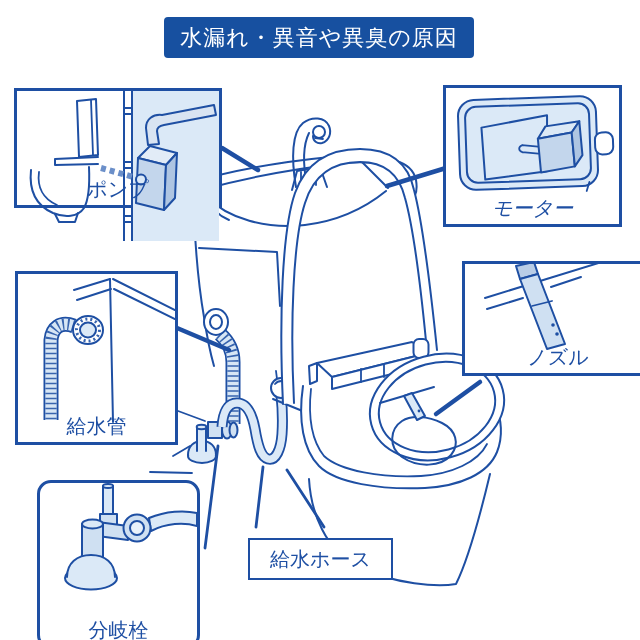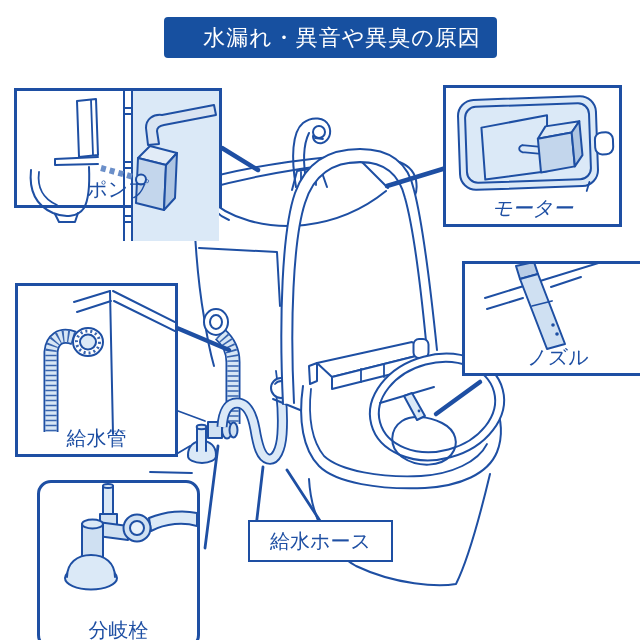--- a/index.html
+++ b/index.html
@@ -1,28 +1,28 @@
 <!DOCTYPE html>
 <html><head>
 <meta charset="utf-8">
 <style>
   html,body{margin:0;padding:0;background:#ffffff;}
   .canvas{position:relative;width:640px;height:640px;background:#ffffff;overflow:hidden;
           font-family:"DejaVu Sans","Liberation Sans",sans-serif;}
   .layer{position:absolute;left:0;top:0;}
   
   .title-banner{position:absolute;left:164px;top:17px;width:310px;height:41px;
-    background:#1750a0;border-radius:4px;display:flex;align-items:center;justify-content:center;padding-left:23px;}
+    background:#1750a0;border-radius:4px;display:flex;align-items:center;justify-content:center;}
   .title-banner span{color:#ffffff;font-size:22px;font-weight:500;letter-spacing:1px;white-space:nowrap;}
   
   .callout{position:absolute;background:#ffffff;border:3px solid #1e4fa3;box-sizing:border-box;z-index:2;}
   .callout svg{position:absolute;left:0;top:0;}
   .callout-label{position:absolute;left:0;bottom:2px;width:100%;text-align:center;
     color:#1e4fa3;font-size:20px;font-weight:500;white-space:nowrap;}
-  .hose-label-box{position:absolute;left:248px;top:520px;width:145px;height:42px;
+  .hose-label-box{position:absolute;left:248px;top:538px;width:145px;height:42px;
     background:#ffffff;border:2.5px solid #1e4fa3;box-sizing:border-box;z-index:2;
     display:flex;align-items:center;justify-content:center;}
   .hose-label-box span{color:#1e4fa3;font-size:20px;font-weight:500;white-space:nowrap;}
   
   .ln{stroke:#1e4fa3;stroke-width:2;fill:none;stroke-linecap:round;stroke-linejoin:round;}
   .w1{stroke-width:1.8;} .w4{stroke-width:4.5;} .w28{stroke-width:2.8;}
   .fw{fill:#ffffff;} .fl{fill:#dbe9f7;} .fm{fill:#cfe0f2;} .fd{fill:#b9cde6;}
   .ft{fill:#e2ecf7;} .fp{fill:#d9e4f2;} .fmo{fill:#c3d6ec;} .fms{fill:#aec5e2;}
   .fmt{fill:#dce9f6;} .fe{fill:#e8f1fa;} .nos{stroke:none;}
 </style>
@@ -171,21 +171,21 @@
         <path class="ln fmt" d="M92,51 L100,39 L134,35 L126,46 Z"></path>
         <path class="ln fmo" d="M92,51 L126,46 L128,80 L94,85 Z"></path>
         <path class="ln fms" d="M126,46 L134,35 L136,69 L128,80 Z"></path>
         <rect class="ln fw" x="149" y="47" width="18" height="22" rx="7"></rect>
         <path class="ln w1" d="M142,96 L139,105"></path>
       </g>
     </svg>
     <div class="callout-label">モーター</div>
   </div>
 
-  <div class="callout" style="left:15px;top:283px;width:163px;height:174px;">
+  <div class="callout" style="left:15px;top:271px;width:163px;height:174px;">
     <svg width="157" height="168" viewBox="0 0 157 168">
       <path class="ln" d="M92,5 L95,148"></path>
       <path class="ln" d="M92,5 L56,16 M93,15 L59,26 M95,5 L157,36 M96,15 L157,45"></path>
       <path d="M56,52 C42,47 34,54 33,66 L33,146" fill="none" stroke="#1e4fa3" stroke-width="15"></path>
       <path d="M56,52 C42,47 34,54 33,66 L33,146" fill="none" stroke="#d7e6f5" stroke-width="11.4"></path>
       <path d="M56,52 C42,47 34,54 33,66 L33,146" fill="none" stroke="#3864ae" stroke-width="11.4" stroke-dasharray="1.6 3.4"></path>
       <ellipse class="ln fw" cx="70" cy="56" rx="15" ry="14"></ellipse>
       <ellipse cx="70" cy="56" rx="11.5" ry="11" fill="none" stroke="#3864ae" stroke-width="3" stroke-dasharray="2 3"></ellipse>
       <ellipse class="ln fl" cx="70" cy="56" rx="8" ry="7.5"></ellipse>
     </svg>

